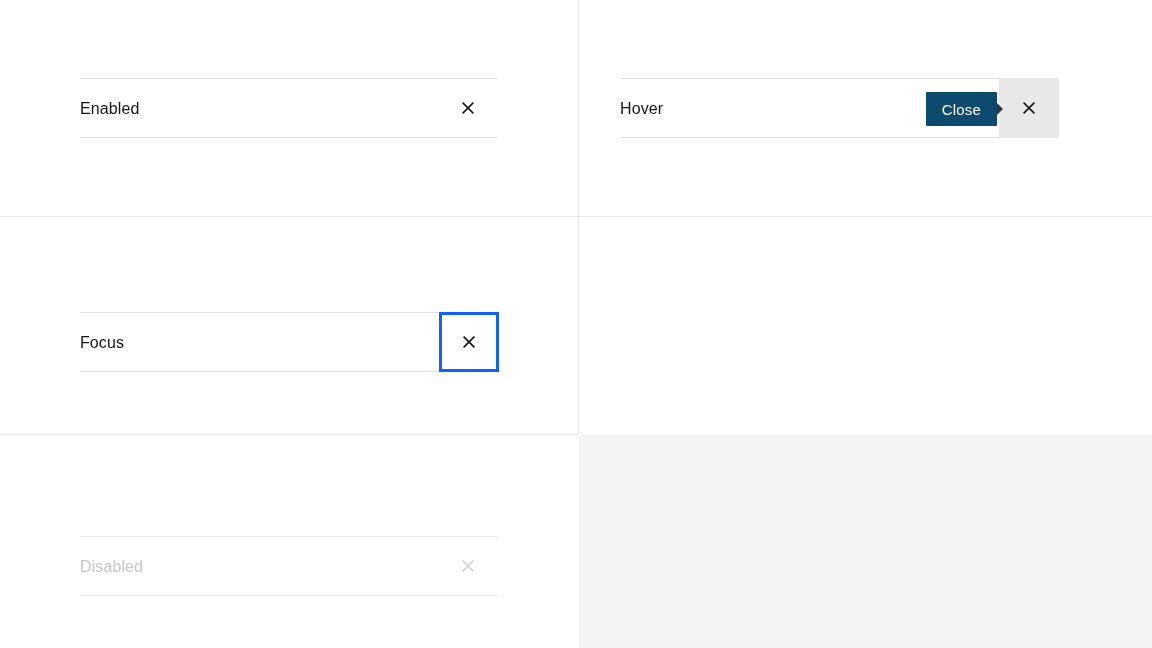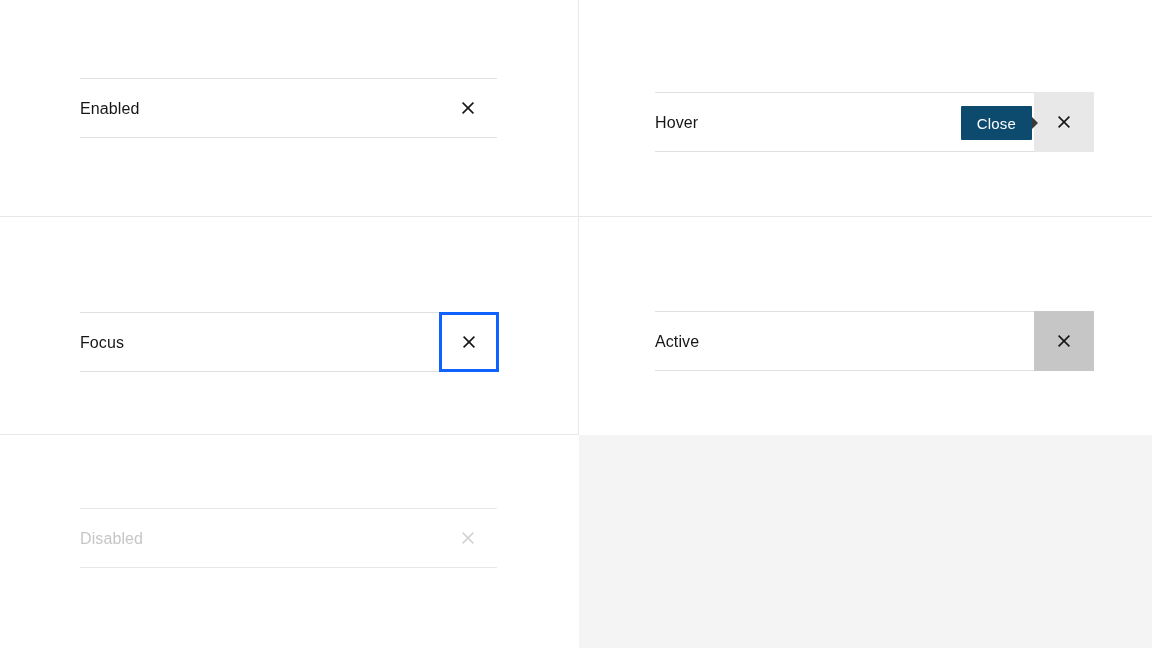--- a/index.html
+++ b/index.html
@@ -40,27 +40,27 @@
     box-sizing: border-box;
     height: 60px;
     border-top: 1px solid #e0e0e0;
     border-bottom: 1px solid #e0e0e0;
     background: #ffffff;
     display: flex;
     align-items: center;
     justify-content: space-between;
   }
   .row-left  { left: 80px; width: 417px; }
-  .row-right { left: 655px; width: 437px; margin-top: 14px; }
+  .row-right { left: 620px; width: 437px; }
 
   .row-enabled  { top: 78px; }
   .row-hover    { top: 78px; }
   .row-focus    { top: 312px; }
   .row-active   { top: 297px; }
-  .row-disabled { top: 508px; border-top-color: #e8e8e8; border-bottom-color: #e8e8e8; gap: 40px; }
+  .row-disabled { top: 536px; border-top-color: #e8e8e8; border-bottom-color: #e8e8e8; gap: 40px; }
 
   .row-label {
     font-size: 16px;
     line-height: 21px;
     color: #161616;
     letter-spacing: 0.1px;
     padding-left: 0px;
     white-space: nowrap;
     user-select: none;
   }
@@ -188,29 +188,20 @@
     <span class="row-label">Focus</span>
     <button class="close-btn state-focus">
       <svg class="x-icon" viewBox="0 0 20 20">
         <line x1="4.6" y1="4.6" x2="15.4" y2="15.4"></line>
         <line x1="15.4" y1="4.6" x2="4.6" y2="15.4"></line>
       </svg>
     </button>
   </div>
 
   <div class="panel panel-active"></div>
-  <div class="row row-right row-active">
-    <span class="row-label">Active</span>
-    <button class="close-btn state-active">
-      <svg class="x-icon" viewBox="0 0 20 20">
-        <line x1="4.6" y1="4.6" x2="15.4" y2="15.4"></line>
-        <line x1="15.4" y1="4.6" x2="4.6" y2="15.4"></line>
-      </svg>
-    </button>
-  </div>
 
   <div class="panel panel-disabled"></div>
   <div class="row row-left row-disabled">
     <span class="row-label is-disabled">Disabled</span>
     <button class="close-btn state-disabled" disabled="">
       <svg class="x-icon" viewBox="0 0 20 20">
         <line x1="4.6" y1="4.6" x2="15.4" y2="15.4"></line>
         <line x1="15.4" y1="4.6" x2="4.6" y2="15.4"></line>
       </svg>
     </button>

